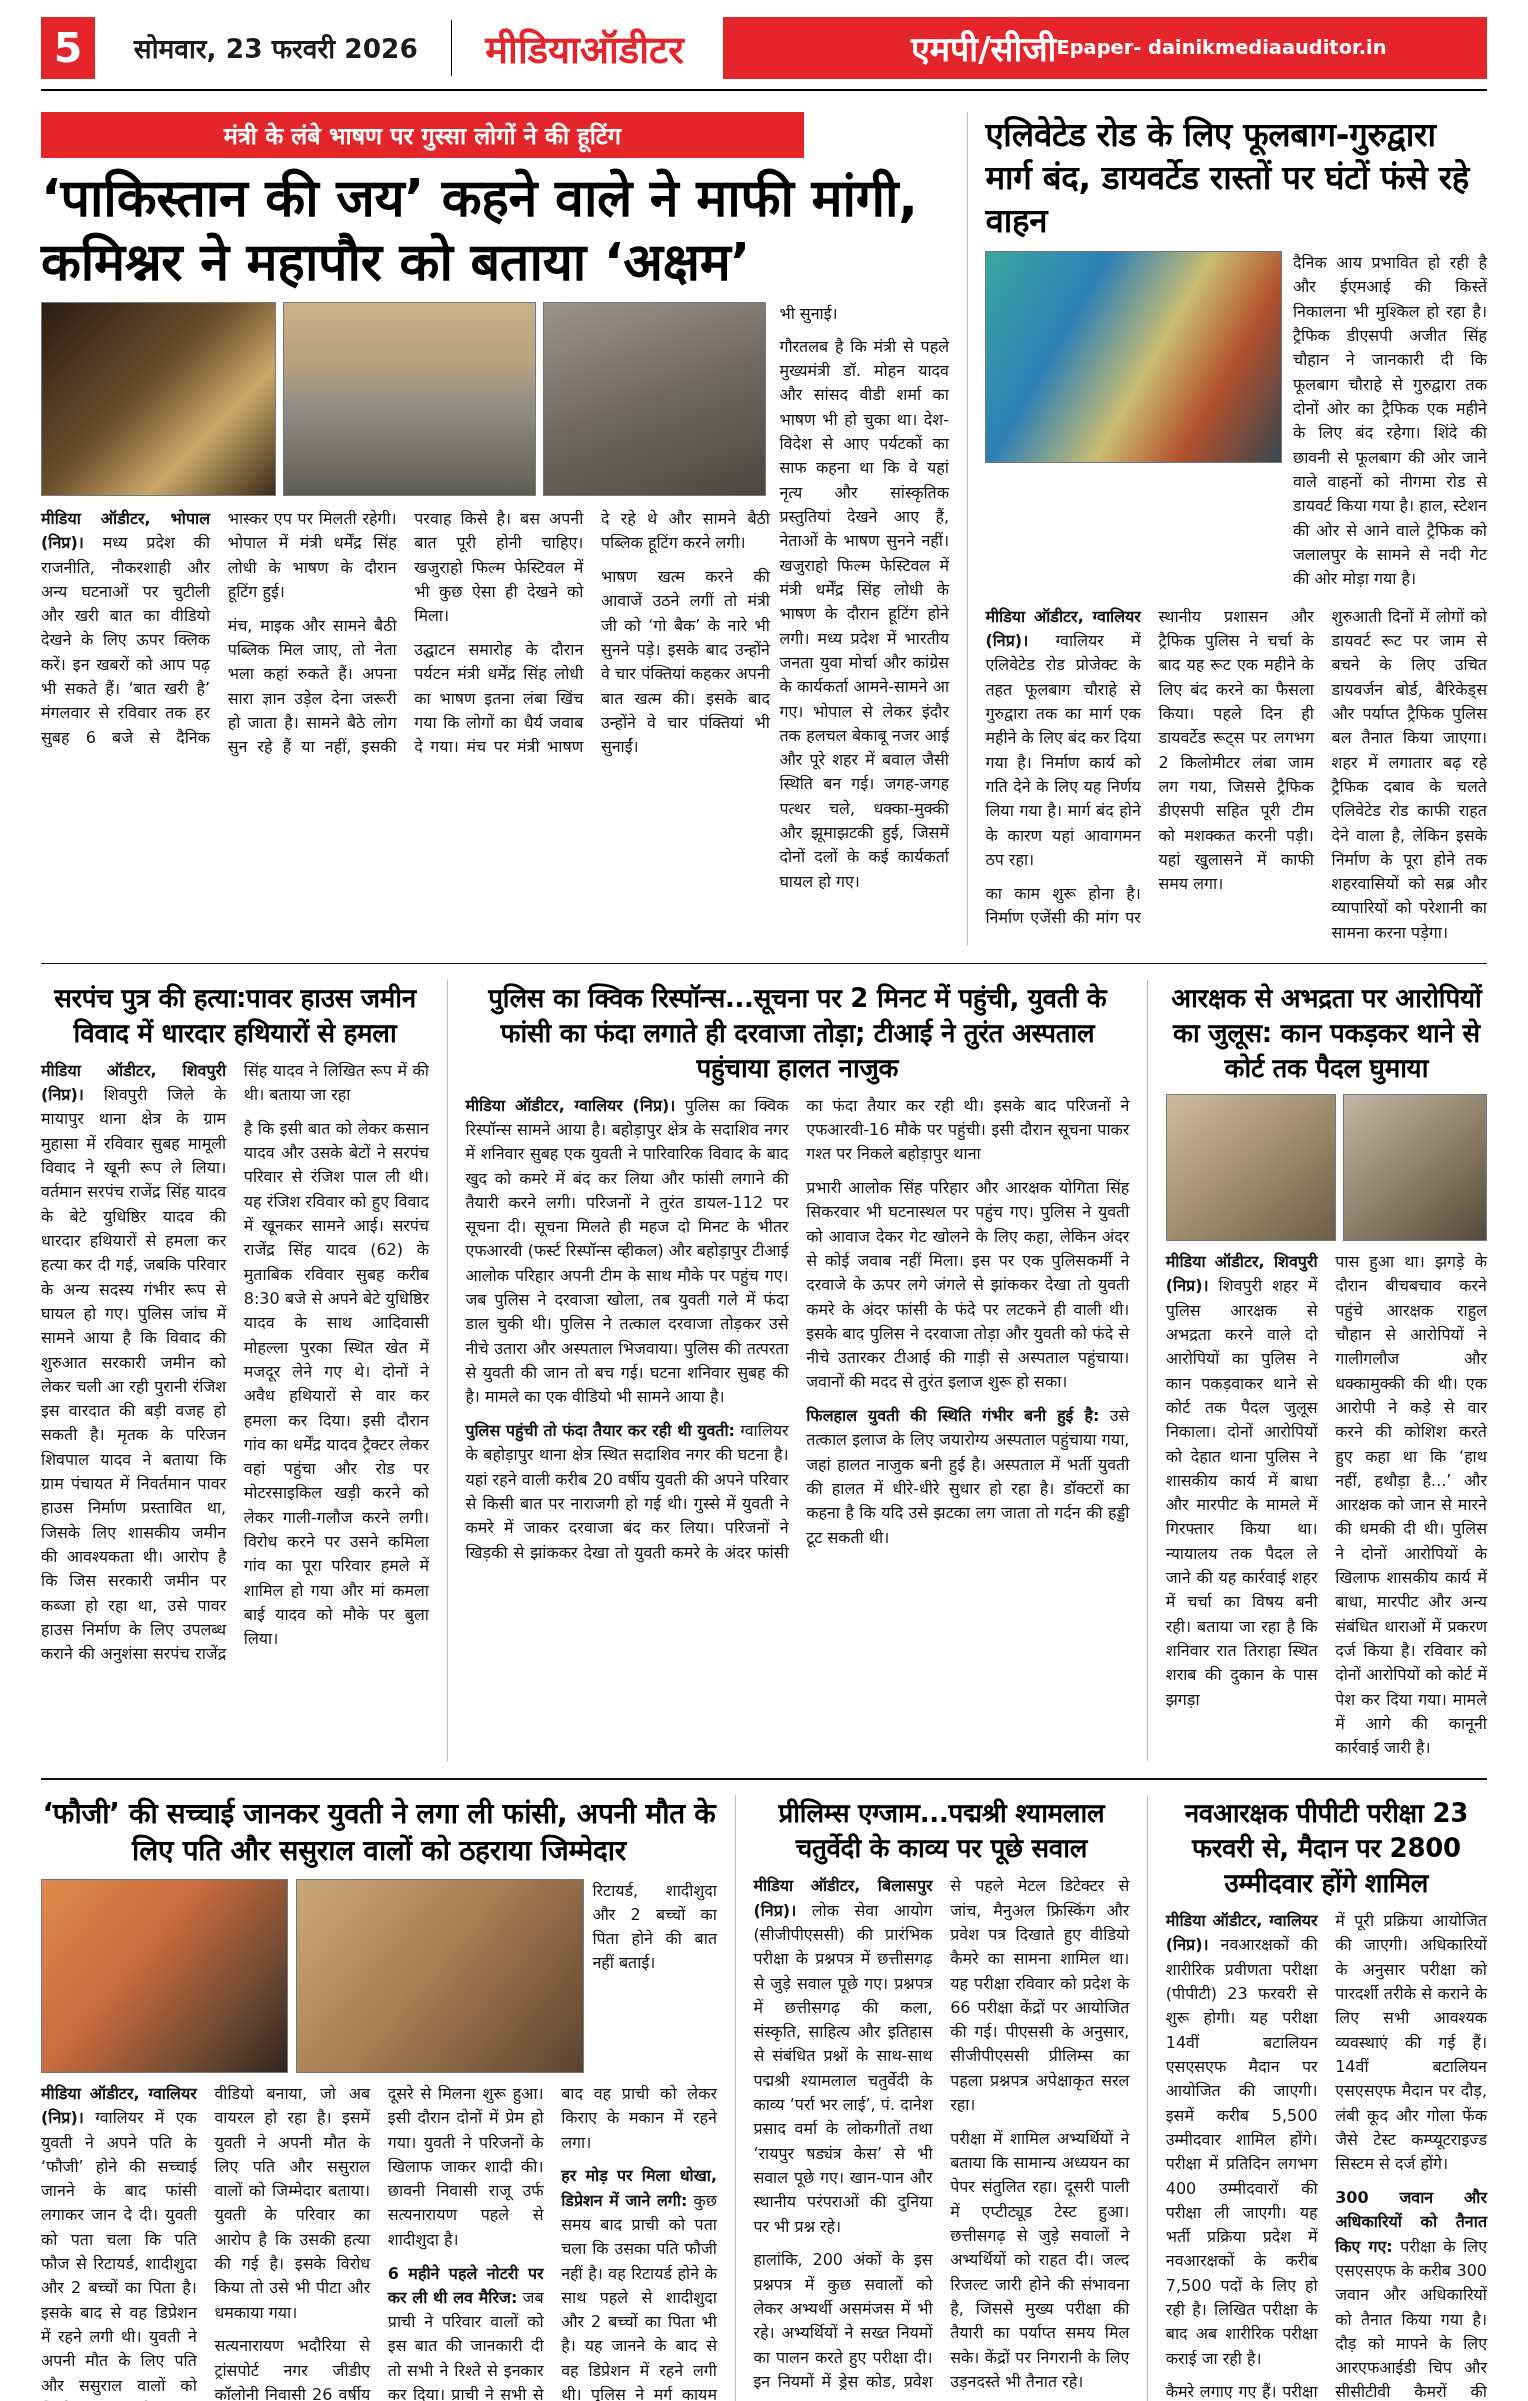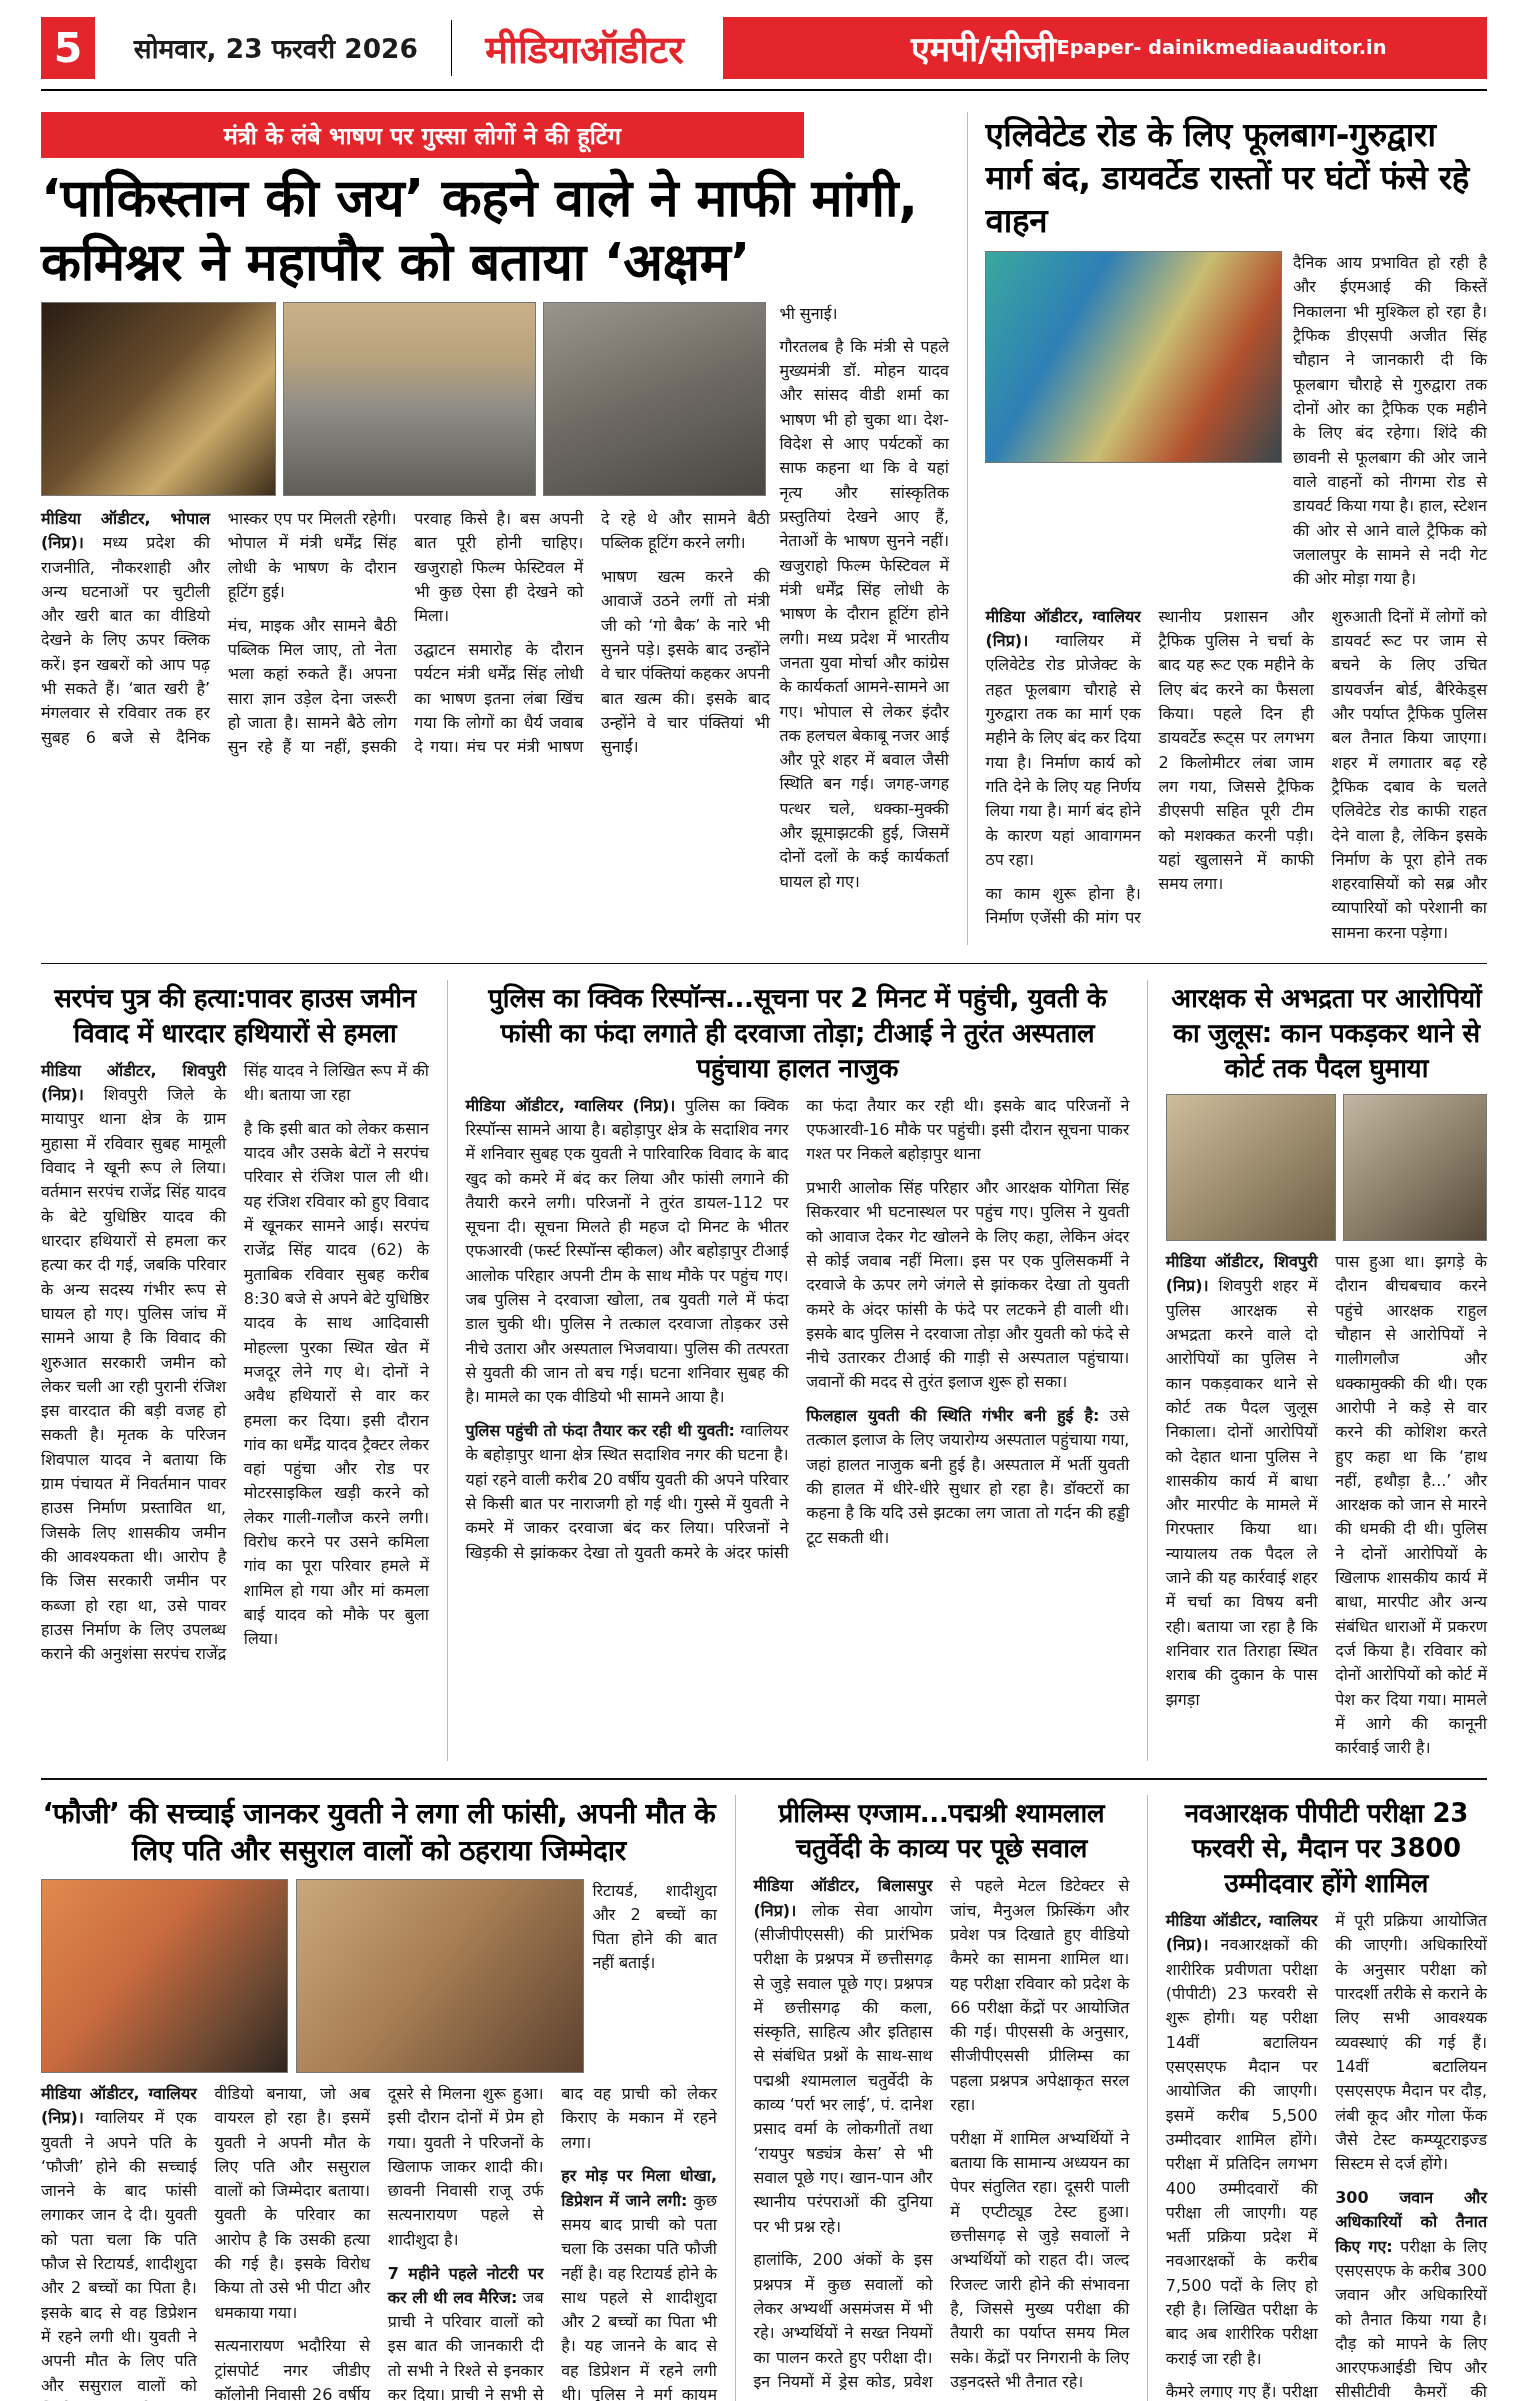--- a/index.html
+++ b/index.html
@@ -171,40 +171,40 @@
           <div class="photo ph-woman" style="width:247px;height:194px;"></div>
           <div class="photo ph-couple" style="width:288px;height:194px;"></div>
           <div class="sidecol" style="flex:1;">
             <p>रिटायर्ड, शादीशुदा और 2 बच्चों का पिता होने की बात नहीं बताई।</p>
           </div>
         </div>
         <div class="bodycols c4">
           <p><b class="byline">मीडिया ऑडीटर, ग्वालियर (निप्र)।</b> <span>ग्वालियर में एक युवती ने अपने पति के ‘फौजी’ होने की सच्चाई जानने के बाद फांसी लगाकर जान दे दी। युवती को पता चला कि पति फौज से रिटायर्ड, शादीशुदा और 2 बच्चों का पिता है। इसके बाद से वह डिप्रेशन में रहने लगी थी। युवती ने अपनी मौत के लिए पति और ससुराल वालों को जिम्मेदार ठहराया है।</span></p>
           <p>पति के फौजी होने का झूठ बोलकर उससे 12 फरवरी को आत्महत्या कर ली थी। मौत के पहले उसने एक वीडियो बनाया, जो अब वायरल हो रहा है। इसमें युवती ने अपनी मौत के लिए पति और ससुराल वालों को जिम्मेदार बताया। युवती के परिवार का आरोप है कि उसकी हत्या की गई है। इसके विरोध किया तो उसे भी पीटा और धमकाया गया।</p>
           <p>सत्यनारायण भदौरिया से ट्रांसपोर्ट नगर जीडीए कॉलोनी निवासी 26 वर्षीय बैजयंती उर्फ प्राची सिंह की करीब एक साल पहले बहोड़ापुर में एक मोबाइल शॉप पर मुलाकात हुई थी। पहले बातचीत, फिर एक-दूसरे से मिलना शुरू हुआ। इसी दौरान दोनों में प्रेम हो गया। युवती ने परिजनों के खिलाफ जाकर शादी की। छावनी निवासी राजू उर्फ सत्यनारायण पहले से शादीशुदा है।</p>
-          <p><b class="subhead">7 महीने पहले नोटरी पर कर ली थी लव मैरिज:</b> <span>जब प्राची ने परिवार वालों को इस बात की जानकारी दी तो सभी ने रिश्ते से इनकार कर दिया। प्राची ने सभी से लड़-झगड़कर 6 महीने पहले मंदिर में शादी की। फिर नोटरी पर भी शादी की, लेकिन पति उसे सीधे मंदिर नहीं ले गया। इसके बाद वह प्राची को लेकर किराए के मकान में रहने लगा।</span></p>
+          <p><b class="subhead">6 महीने पहले नोटरी पर कर ली थी लव मैरिज:</b> <span>जब प्राची ने परिवार वालों को इस बात की जानकारी दी तो सभी ने रिश्ते से इनकार कर दिया। प्राची ने सभी से लड़-झगड़कर 6 महीने पहले मंदिर में शादी की। फिर नोटरी पर भी शादी की, लेकिन पति उसे सीधे मंदिर नहीं ले गया। इसके बाद वह प्राची को लेकर किराए के मकान में रहने लगा।</span></p>
           <p><b class="subhead">हर मोड़ पर मिला धोखा, डिप्रेशन में जाने लगी:</b> <span>कुछ समय बाद प्राची को पता चला कि उसका पति फौजी नहीं है। वह रिटायर्ड होने के साथ पहले से शादीशुदा और 2 बच्चों का पिता भी है। यह जानने के बाद से वह डिप्रेशन में रहने लगी थी। पुलिस ने मर्ग कायम कर जांच शुरू कर दी है। सेना से जुड़े दस्तावेजों की भी जांच की जा रही है।</span></p>
         </div>
       </article>
 
       <div class="vd"></div>
 
       <article style="flex:0 0 376px;">
         <h2 class="h-md">प्रीलिम्स एग्जाम...पद्मश्री श्यामलाल चतुर्वेदी के काव्य पर पूछे सवाल</h2>
         <div class="bodycols c2">
           <p><b class="byline">मीडिया ऑडीटर, बिलासपुर (निप्र)।</b> <span>लोक सेवा आयोग (सीजीपीएससी) की प्रारंभिक परीक्षा के प्रश्नपत्र में छत्तीसगढ़ से जुड़े सवाल पूछे गए। प्रश्नपत्र में छत्तीसगढ़ की कला, संस्कृति, साहित्य और इतिहास से संबंधित प्रश्नों के साथ-साथ पद्मश्री श्यामलाल चतुर्वेदी के काव्य ‘पर्रा भर लाई’, पं. दानेश प्रसाद वर्मा के लोकगीतों तथा ‘रायपुर षड्यंत्र केस’ से भी सवाल पूछे गए। खान-पान और स्थानीय परंपराओं की दुनिया पर भी प्रश्न रहे।</span></p>
           <p>हालांकि, 200 अंकों के इस प्रश्नपत्र में कुछ सवालों को लेकर अभ्यर्थी असमंजस में भी रहे। अभ्यर्थियों ने सख्त नियमों का पालन करते हुए परीक्षा दी। इन नियमों में ड्रेस कोड, प्रवेश से पहले मेटल डिटेक्टर से जांच, मैनुअल फ्रिस्किंग और प्रवेश पत्र दिखाते हुए वीडियो कैमरे का सामना शामिल था। यह परीक्षा रविवार को प्रदेश के 66 परीक्षा केंद्रों पर आयोजित की गई। पीएससी के अनुसार, सीजीपीएससी प्रीलिम्स का पहला प्रश्नपत्र अपेक्षाकृत सरल रहा।</p>
           <p>परीक्षा में शामिल अभ्यर्थियों ने बताया कि सामान्य अध्ययन का पेपर संतुलित रहा। दूसरी पाली में एप्टीट्यूड टेस्ट हुआ। छत्तीसगढ़ से जुड़े सवालों ने अभ्यर्थियों को राहत दी। जल्द रिजल्ट जारी होने की संभावना है, जिससे मुख्य परीक्षा की तैयारी का पर्याप्त समय मिल सके। केंद्रों पर निगरानी के लिए उड़नदस्ते भी तैनात रहे।</p>
         </div>
       </article>
 
       <div class="vd"></div>
 
       <article style="flex:1;">
-        <h2 class="h-md">नवआरक्षक पीपीटी परीक्षा 23 फरवरी से, मैदान पर 3800 उम्मीदवार होंगे शामिल</h2>
+        <h2 class="h-md">नवआरक्षक पीपीटी परीक्षा 23 फरवरी से, मैदान पर 2800 उम्मीदवार होंगे शामिल</h2>
         <div class="bodycols c2">
           <p><b class="byline">मीडिया ऑडीटर, ग्वालियर (निप्र)।</b> <span>नवआरक्षकों की शारीरिक प्रवीणता परीक्षा (पीपीटी) 23 फरवरी से शुरू होगी। यह परीक्षा 14वीं बटालियन एसएसएफ मैदान पर आयोजित की जाएगी। इसमें करीब 5,500 उम्मीदवार शामिल होंगे। परीक्षा में प्रतिदिन लगभग 400 उम्मीदवारों की परीक्षा ली जाएगी। यह भर्ती प्रक्रिया प्रदेश में नवआरक्षकों के करीब 7,500 पदों के लिए हो रही है। लिखित परीक्षा के बाद अब शारीरिक परीक्षा कराई जा रही है।</span></p>
           <p>कैमरे लगाए गए हैं। परीक्षा के संचालन के लिए एक कमेटी बनाई गई है। इसके अध्यक्ष डीआईजी अमित सांघी हैं। उनकी निगरानी में पूरी प्रक्रिया आयोजित की जाएगी। अधिकारियों के अनुसार परीक्षा को पारदर्शी तरीके से कराने के लिए सभी आवश्यक व्यवस्थाएं की गई हैं। 14वीं बटालियन एसएसएफ मैदान पर दौड़, लंबी कूद और गोला फेंक जैसे टेस्ट कम्प्यूटराइज्ड सिस्टम से दर्ज होंगे।</p>
           <p><b class="subhead">300 जवान और अधिकारियों को तैनात किए गए:</b> <span>परीक्षा के लिए एसएसएफ के करीब 300 जवान और अधिकारियों को तैनात किया गया है। दौड़ को मापने के लिए आरएफआईडी चिप और सीसीटीवी कैमरों की निगरानी की व्यवस्था की गई है। 800 मीटर दौड़ सहित तीन चरणों में होंगे टेस्ट।</span></p>
         </div>
       </article>
     </section>
 
   </main>
 </div>

